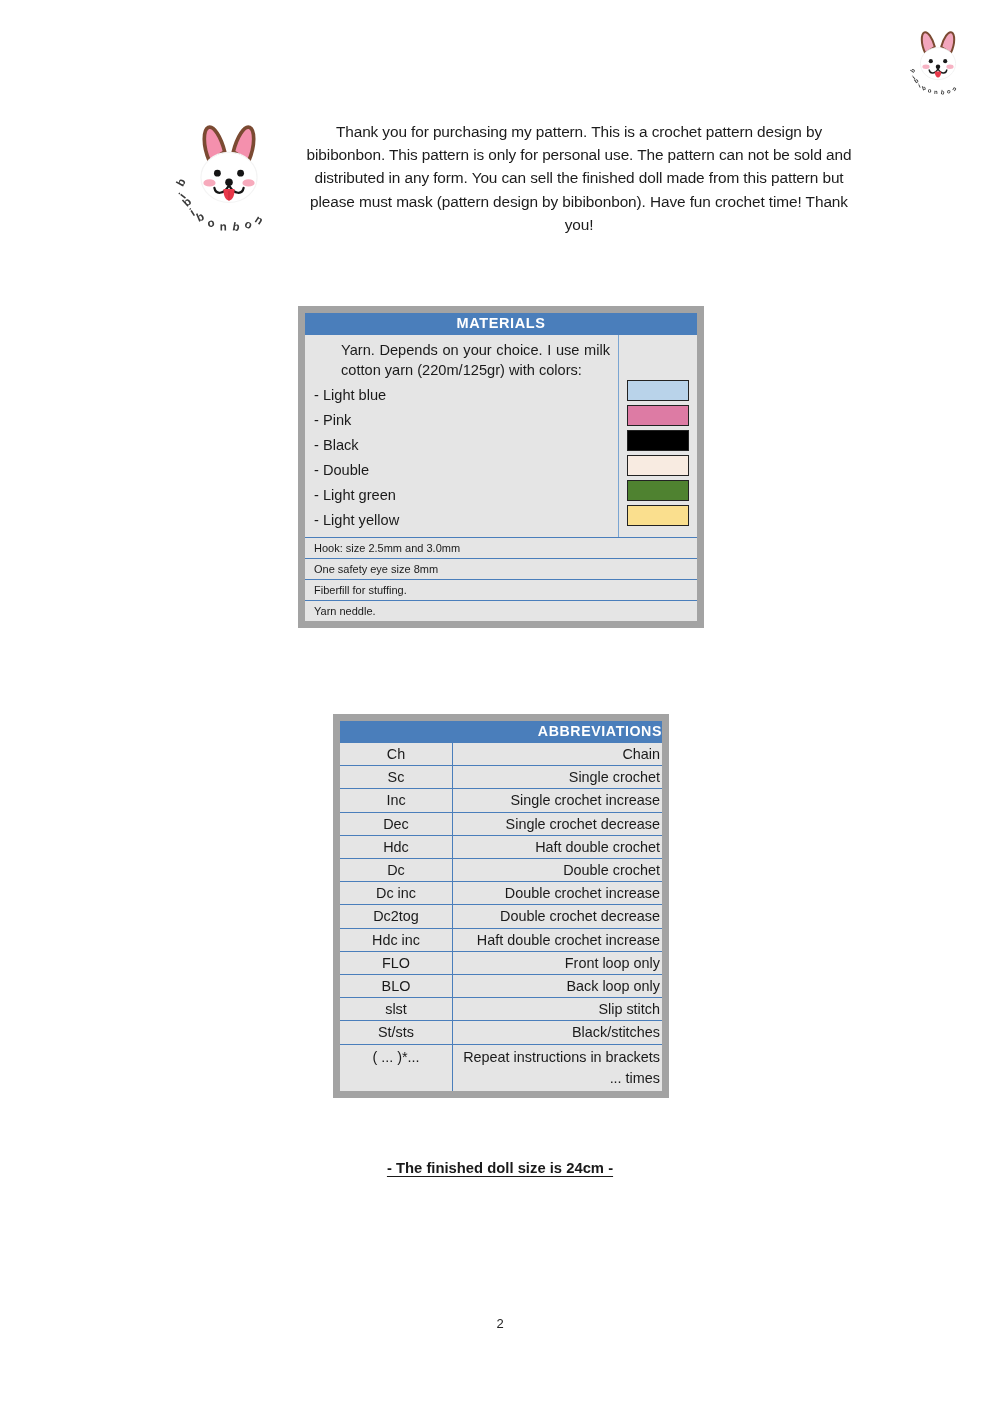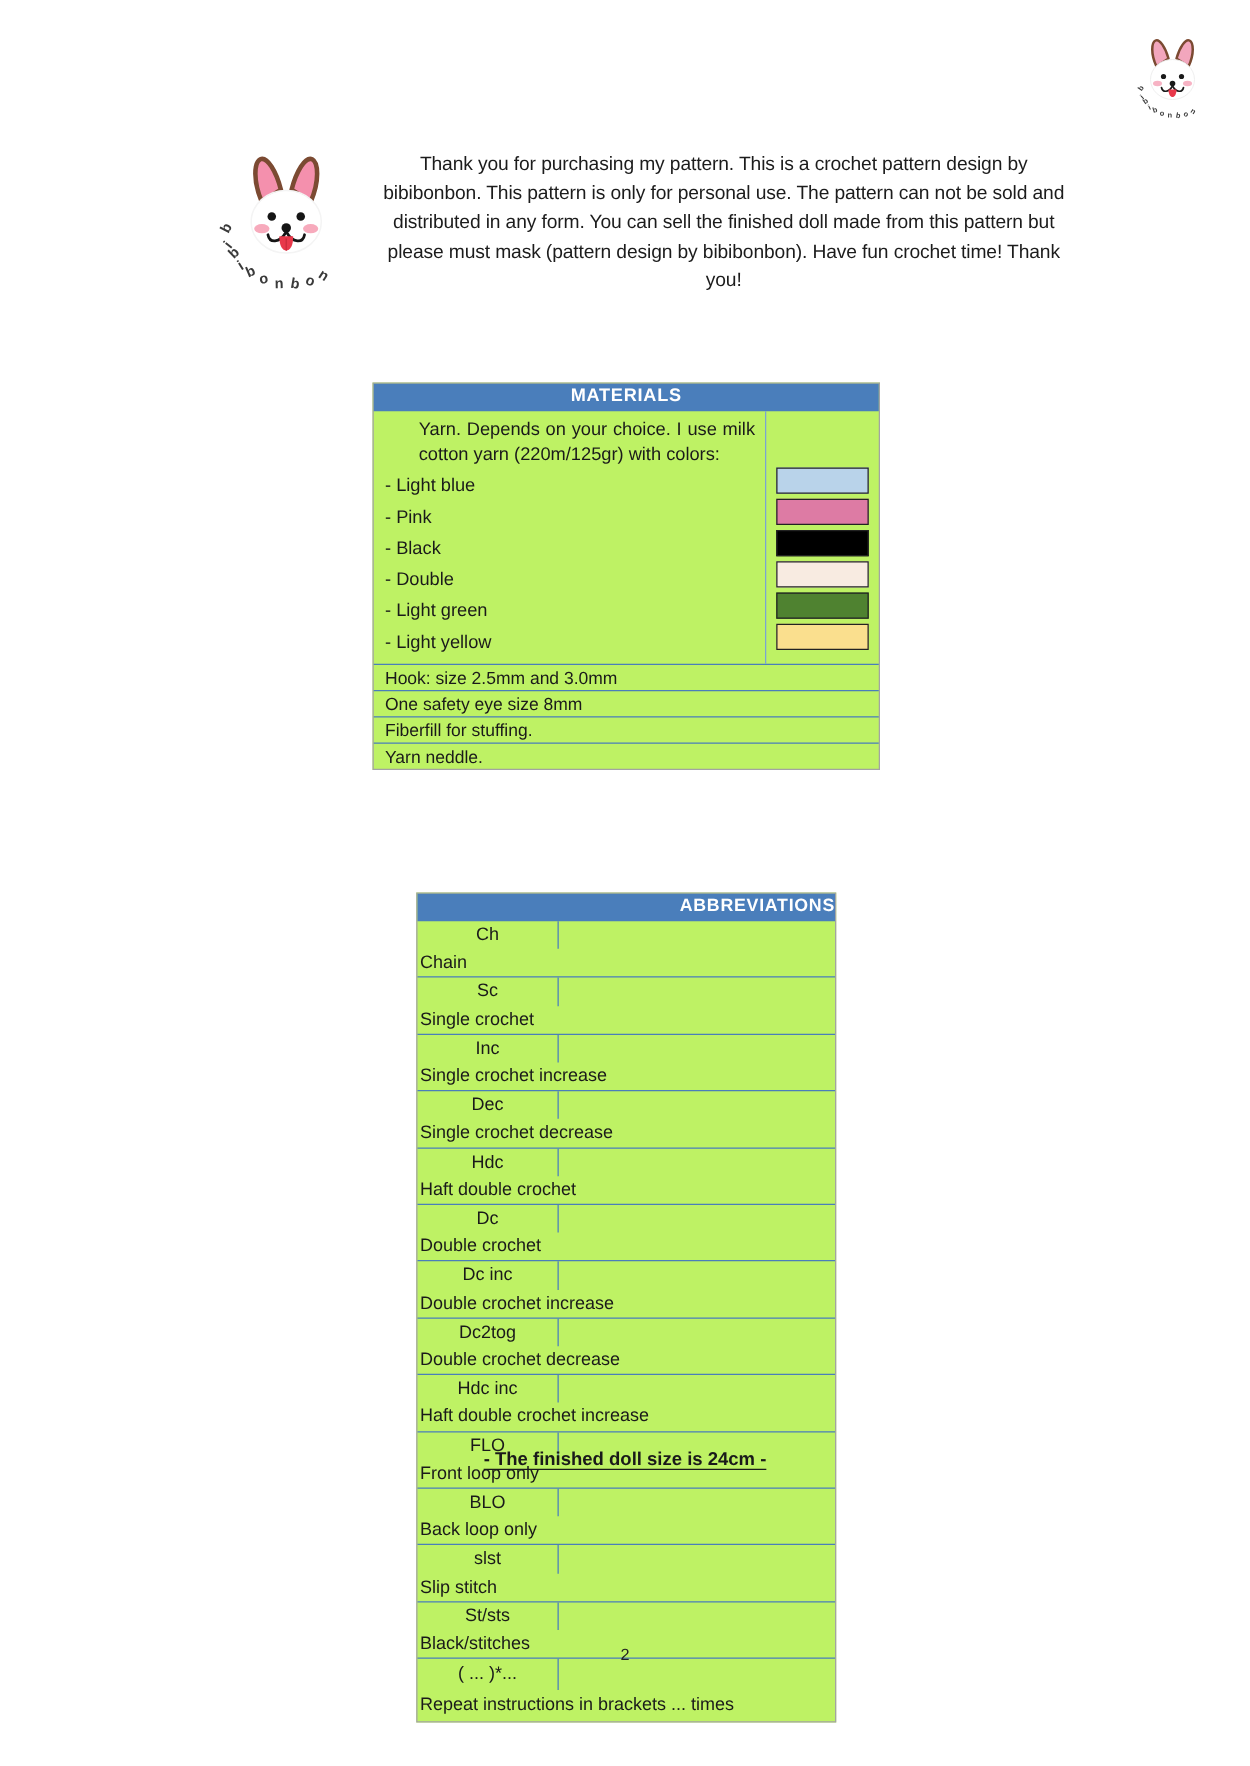--- a/index.html
+++ b/index.html
@@ -49,22 +49,22 @@
     font-size: 15.4px;
     line-height: 23.2px;
     color: #1c1c1c;
     text-align: center;
     letter-spacing: -0.1px;
   }
 
   
   .tbl {
     position: absolute;
-    border: 1px solid #a3a3a3;
-    background: #bef264;
+    border: 7px solid #a3a3a3;
+    background: #e5e5e5;
     box-sizing: border-box;
   }
   .tbl-head {
     background: #4a7ebb;
     color: #ffffff;
     font-weight: bold;
     text-align: center;
     letter-spacing: 0.6px;
     box-sizing: border-box;
   }
@@ -116,56 +116,55 @@
   .swatch {
     height: 21px;
     margin-bottom: 4px;
     border: 1px solid #222222;
     box-sizing: border-box;
   }
   .mat-row {
     border-top: 1px solid #4a7ebb;
     height: 21px;
     line-height: 21px;
-    font-size: 14px;
+    font-size: 11px;
     padding-left: 9px;
     box-sizing: border-box;
   }
 
   
   #abbreviations-table {
     left: 333px;
     top: 714px;
     width: 336px;
   }
   #abbreviations-table .tbl-head {
     height: 21px;
     line-height: 21px;
     font-size: 14.2px;
     text-align: right;
   }
   .abbr-row {
     display: flex;
     border-top: 1px solid #4a7ebb;
     box-sizing: border-box;
-    flex-direction: column;
   }
   .abbr-term {
     width: 113px;
     box-sizing: border-box;
     border-right: 1px solid #4a7ebb;
     text-align: center;
     font-size: 14.4px;
     line-height: 22.2px;
     padding: 0 2px;
   }
   .abbr-def {
     flex: 1;
     box-sizing: border-box;
-    text-align: left;
+    text-align: right;
     font-size: 14.4px;
     line-height: 22.2px;
     padding: 0 2px;
   }
   .abbr-row.tall .abbr-term,
   .abbr-row.tall .abbr-def {
     line-height: 21px;
     padding-top: 2px;
     padding-bottom: 2px;
   }

